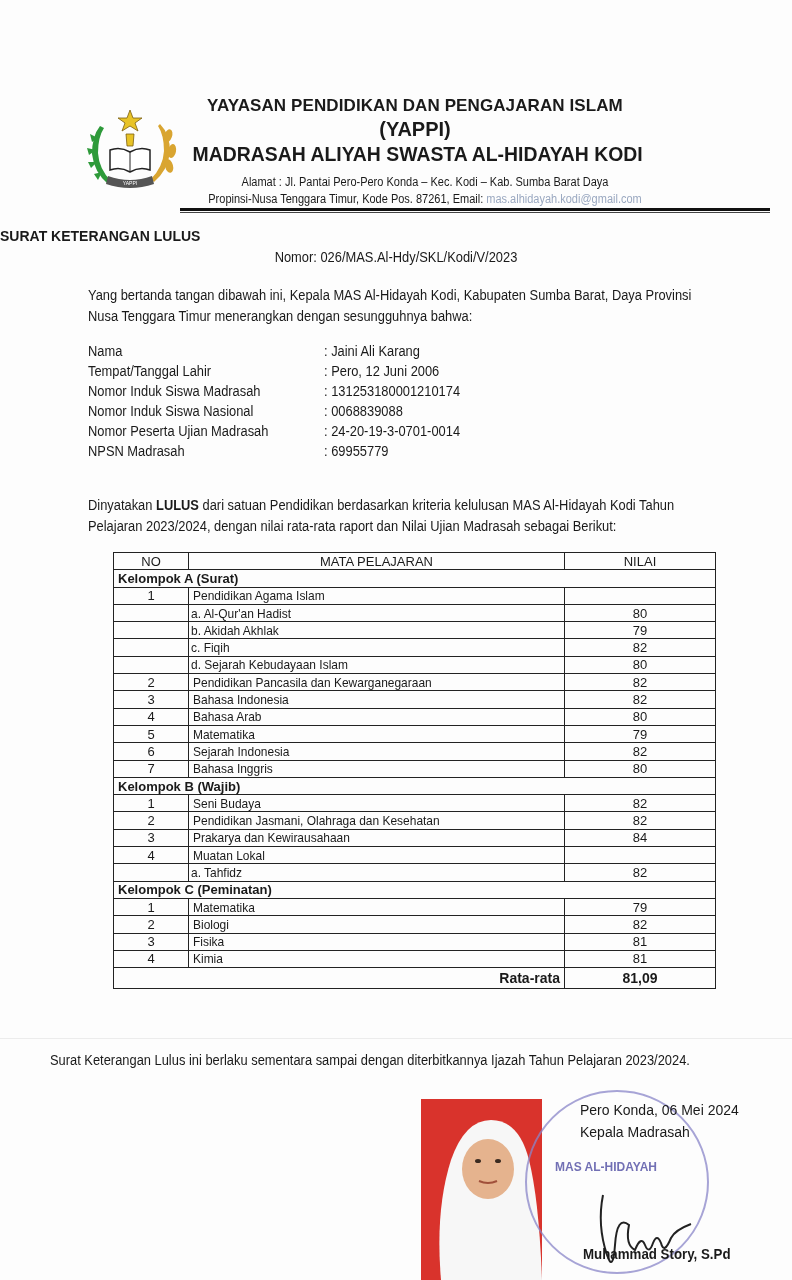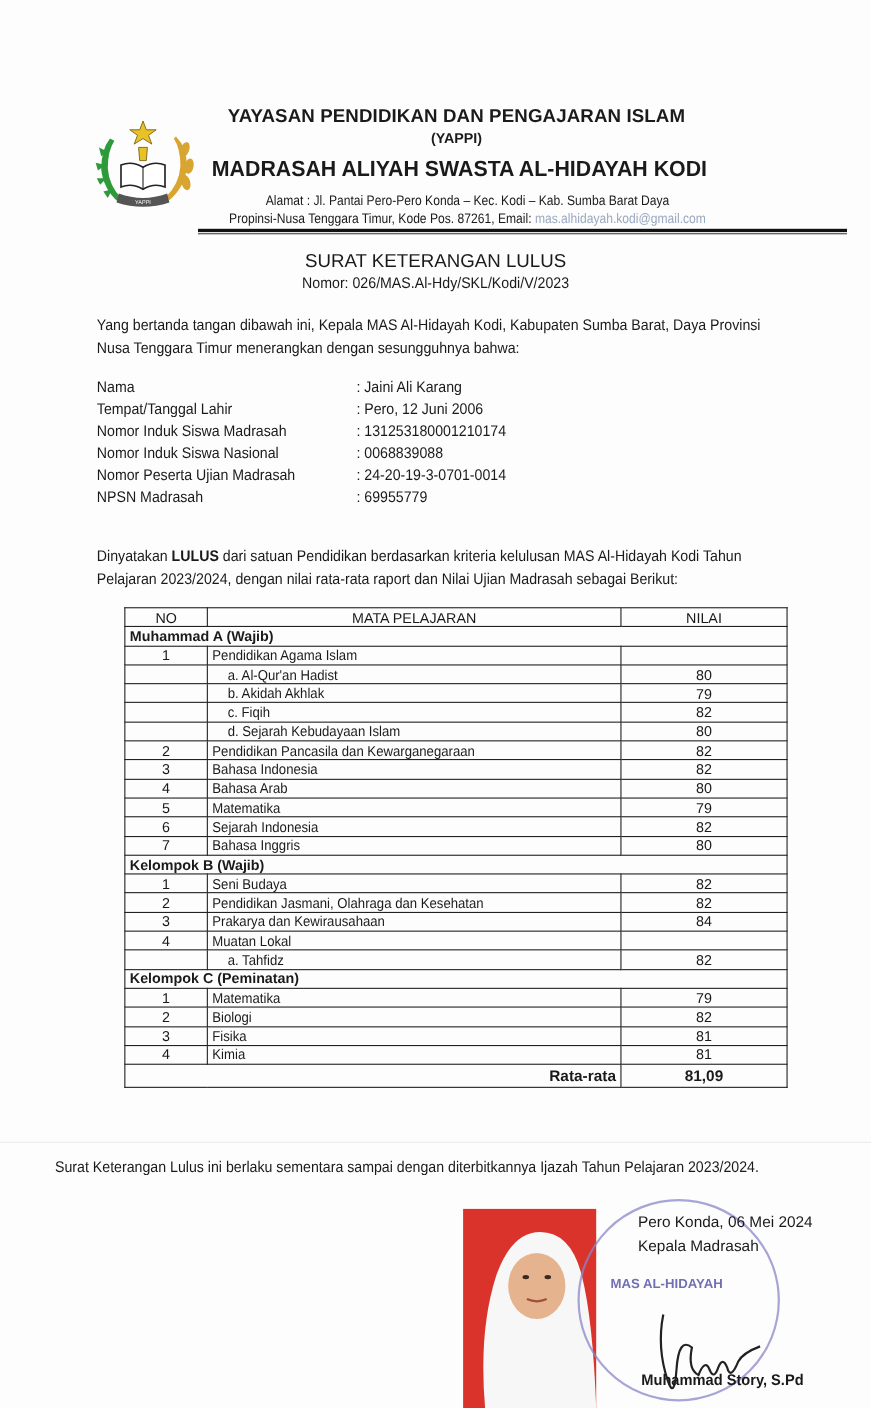--- a/index.html
+++ b/index.html
@@ -1,43 +1,43 @@
 <!DOCTYPE html>
 <html><head>
 <meta charset="utf-8">
 <style>
   html, body { margin:0; padding:0; }
   body { width:792px; height:1280px; background:#fdfdfd; position:relative; overflow:hidden;
          font-family:"Liberation Sans", sans-serif; color:#1a1a1a; }
   .abs { position:absolute; }
   .logo { left:82px; top:106px; width:100px; height:90px; }
   .kop-line1 { left:180px; top:96px; width:470px; text-align:center; font-size:17px; font-weight:bold; letter-spacing:0.1px; }
-  .kop-line2 { left:180px; top:118px; width:470px; text-align:center; font-size:13px; font-weight:bold; }
+  .kop-line2 { left:180px; top:118px; width:470px; text-align:center; font-size:20px; font-weight:bold; }
   .kop-line3 { left:180px; top:143px; width:490px; text-align:center; font-size:20px; font-weight:bold; transform:scaleX(0.97); transform-origin:left; }
   .addr1 { left:180px; top:175px; width:490px; text-align:center; font-size:12.5px; transform:scaleX(0.88); transform-origin:center; }
   .addr2 { left:170px; top:192px; width:510px; text-align:center; font-size:12.5px; transform:scaleX(0.88); transform-origin:center; white-space:nowrap; }
   .addr2 .email { color:#9aa8c0; }
   .rule { left:180px; top:208px; width:590px; height:3px; background:#111; }
   .rule2 { left:180px; top:212px; width:590px; height:1px; background:#444; }
-  .title { left:0; width:792px; top:228px; text-align:center; font-size:17px; font-weight:normal; }
+  .title { left:0; width:792px; top:228px; text-align:left; font-size:14px; font-weight:bold; }
   .nomor { left:0; width:792px; top:249px; text-align:center; font-size:14px; transform:scaleX(0.92); }
   .para { left:88px; width:690px; font-size:14px; line-height:21px; transform:scaleX(0.92); transform-origin:left; }
   .p1 { top:285px; }
   .p2 { top:495px; }
   .biodata { left:88px; top:341px; font-size:14px; }
   .bio-row { display:flex; height:20px; line-height:20px;gap:28px; }
   .bio-label { width:208px; transform:scaleX(0.92); transform-origin:left; white-space:nowrap; }
   .bio-value { white-space:nowrap; transform:scaleX(0.92); transform-origin:left; }
   table.grades { position:absolute; left:113px; top:552px; width:603px; border-collapse:collapse; font-size:13px; }
   table.grades td { border:1px solid #222; height:16.3px; padding:0 4px; line-height:15px; white-space:nowrap; }
   table.grades td.no { width:66px; text-align:center; }
   table.grades td.nilai { width:142px; text-align:center; }
   table.grades td.hdr { font-weight:normal; text-align:center; }
   table.grades td.group { font-weight:bold; }
-  table.grades td.sub { padding-left:18px; }
+  table.grades td.sub { padding-left:2px; }
   table.grades .subtxt { display:inline-block; transform:scaleX(0.92); transform-origin:left; }
   table.grades tr.total td { font-weight:bold; height:20px; font-size:14px; }
   .footer-note { left:50px; top:1052px; font-size:14px; white-space:nowrap; transform:scaleX(0.92); transform-origin:left; }
   .photo { left:421px; top:1099px; width:121px; height:181px; background:#d9332c; overflow:hidden; }
   .stamp { left:525px; top:1090px; width:180px; height:180px; border-radius:50%; border:2px solid #8a86c8; opacity:0.75; }
   .stamp-text { left:555px; top:1160px; font-size:12px; font-weight:bold; color:#5a58a8; opacity:0.85; }
   .sign-place { left:580px; top:1102px; font-size:14px; white-space:nowrap; }
   .sign-role { left:580px; top:1124px; font-size:14px; white-space:nowrap; }
   .sign-name { left:583px; top:1246px; font-size:14px; font-weight:bold; white-space:nowrap; transform:scaleX(0.95); transform-origin:left; }
   .signature { left:585px; top:1185px; width:120px; height:90px; }
@@ -121,21 +121,21 @@
 </div>
 
 <table class="grades">
   <tbody id="grades-body">
     <tr>
       <td class="no hdr">NO</td>
       <td class="hdr">MATA PELAJARAN</td>
       <td class="nilai hdr">NILAI</td>
     </tr>
   <tr>
-        <td colspan="3" class="group">Muhammad A (Wajib)</td>
+        <td colspan="3" class="group">Kelompok A (Surat)</td>
       </tr>
       <tr>
         <td class="no">1</td>
         <td class=""><span class="subtxt">Pendidikan Agama Islam</span></td>
         <td class="nilai"></td>
       </tr>
       <tr>
         <td class="no"></td>
         <td class="sub"><span class="subtxt">a.   Al-Qur'an Hadist</span></td>
         <td class="nilai">80</td>

